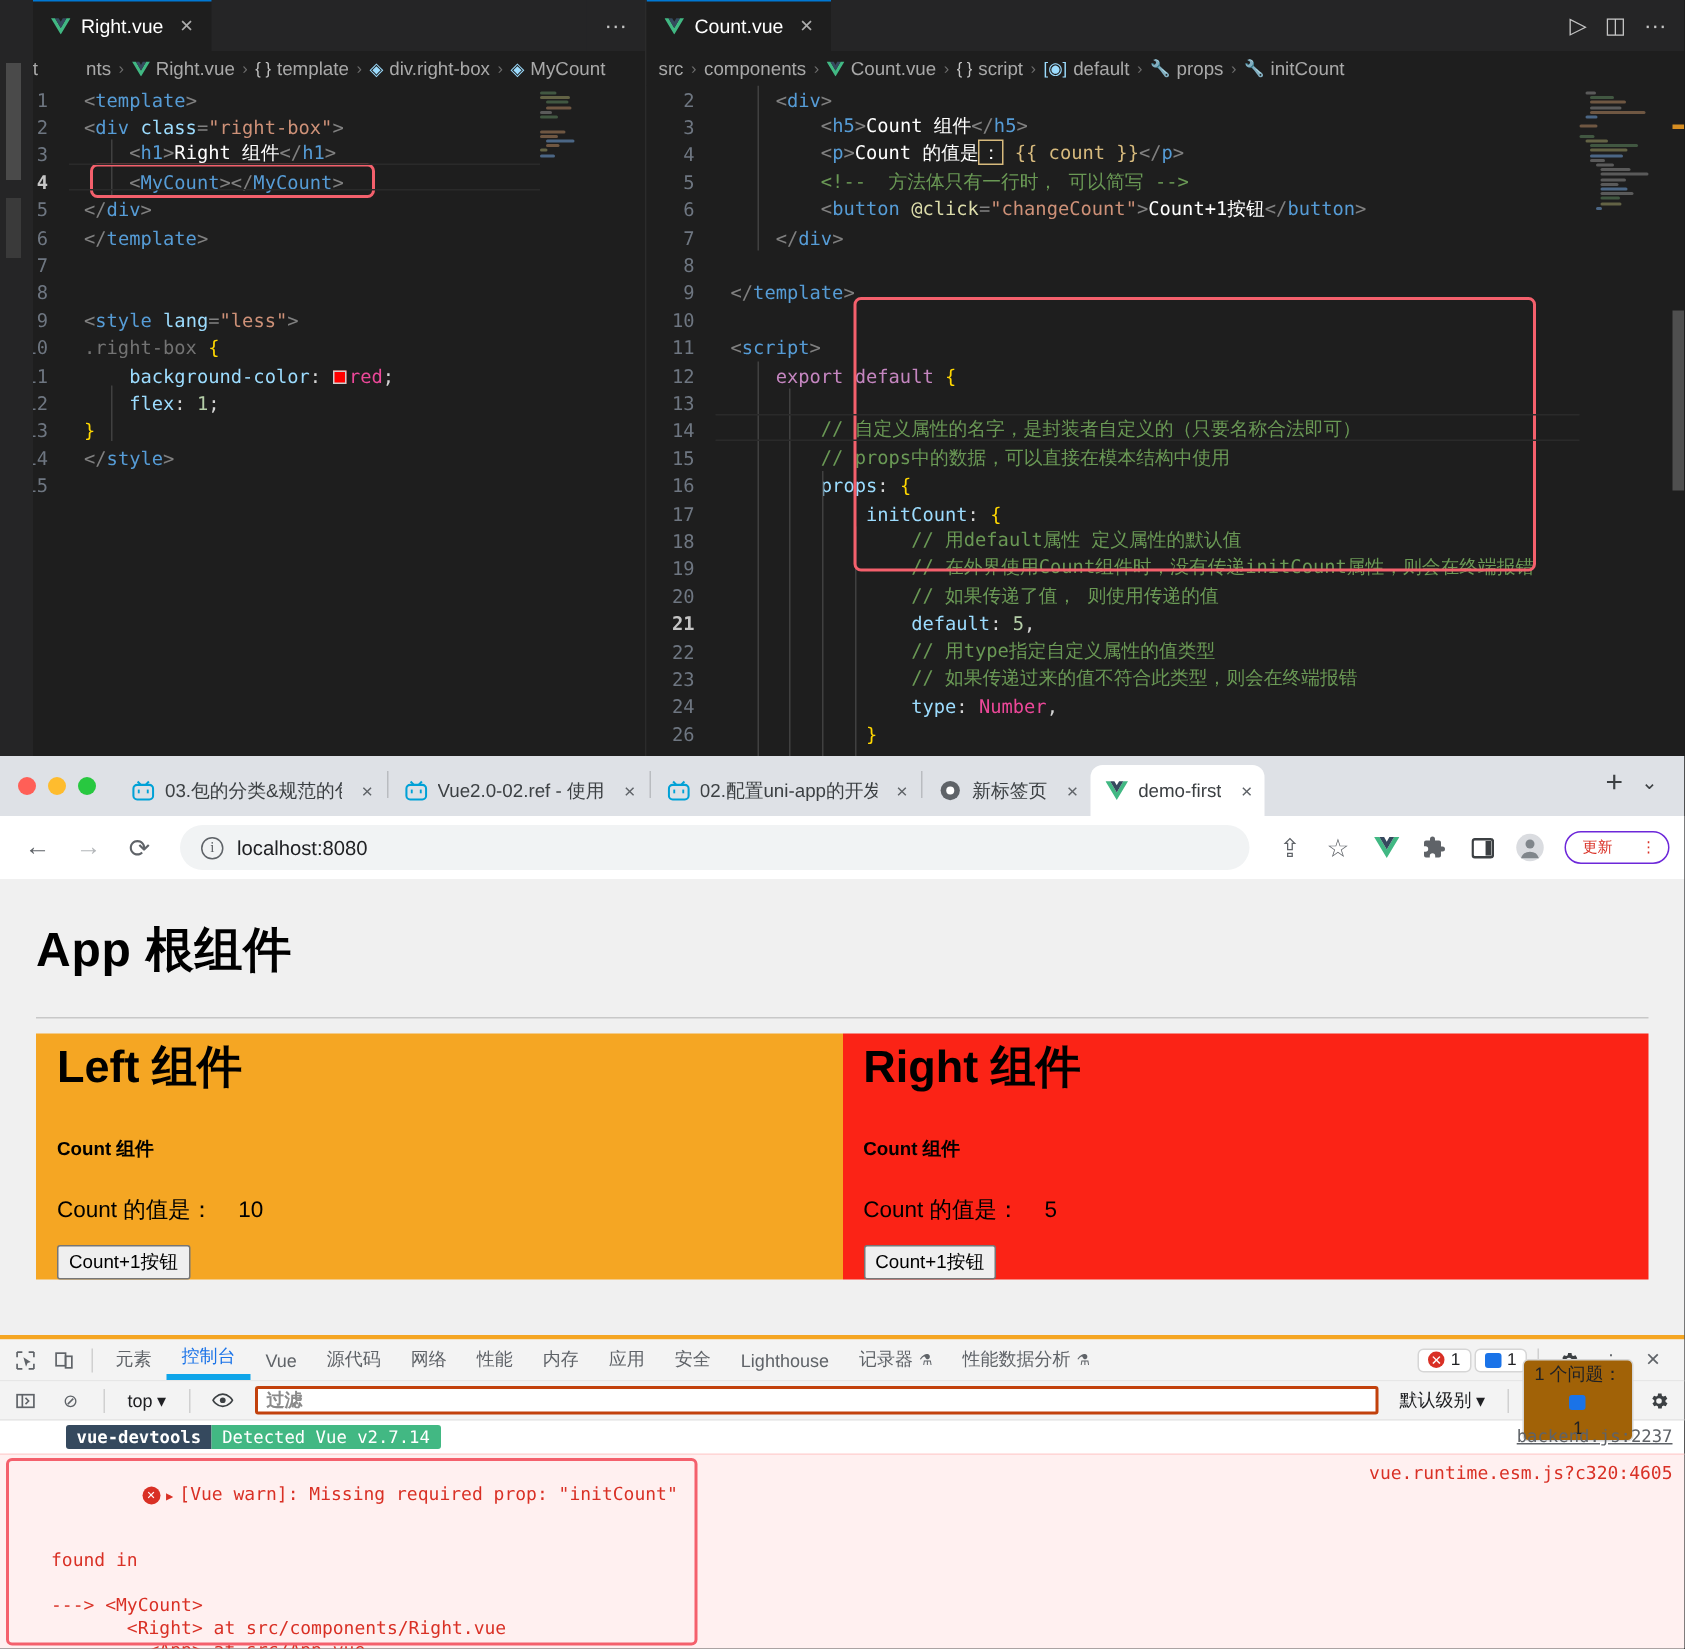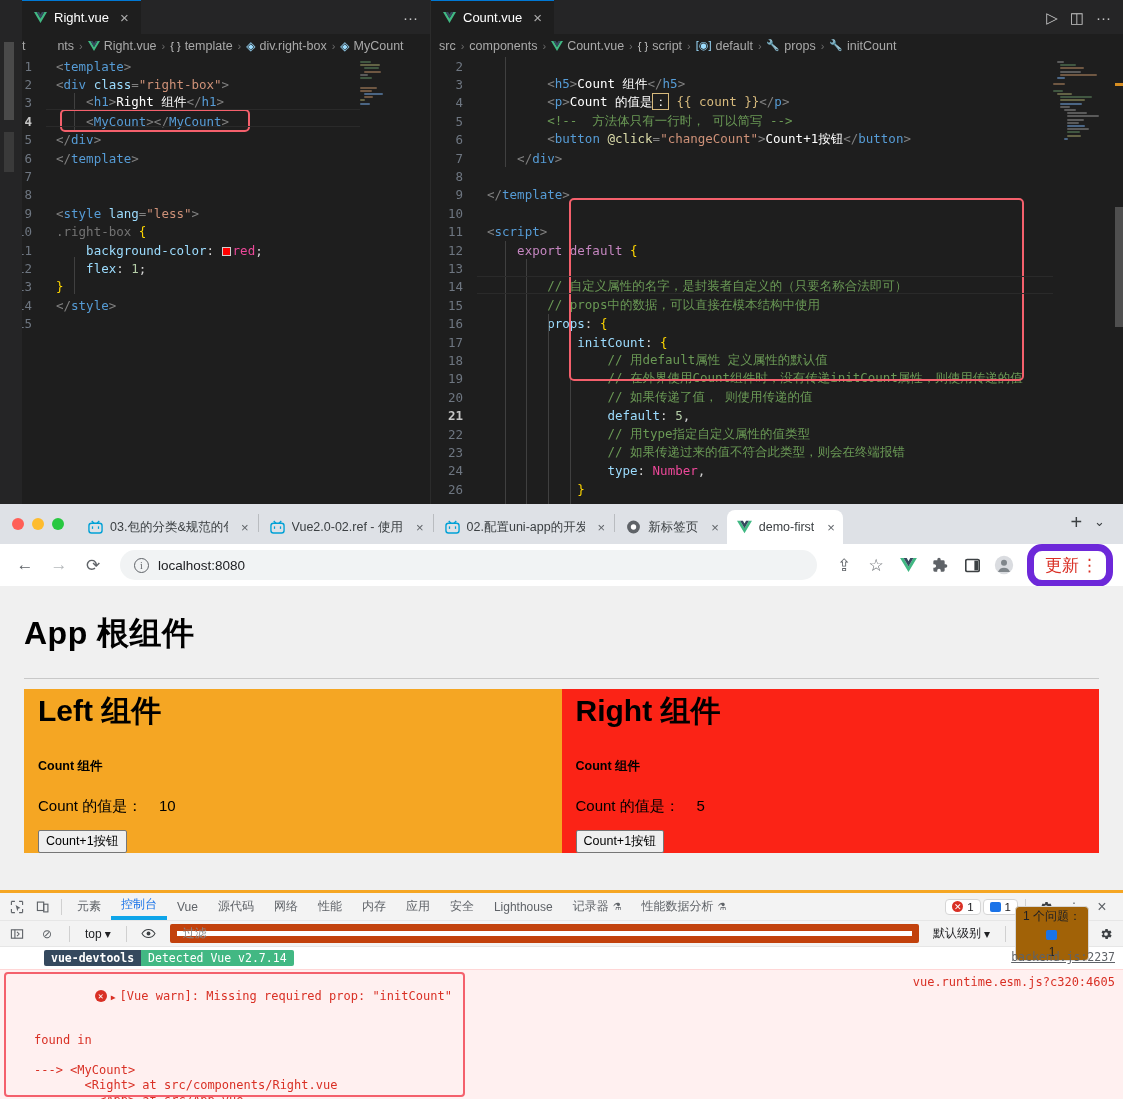--- a/index.html
+++ b/index.html
@@ -100,22 +100,22 @@
   .tablist-chev { margin-left:auto; font-size:13px; color:#3c4043; padding:0 18px 6px 0; align-self:center; }
 
   .toolbar { height:42px; background:#fff; display:flex; align-items:center; gap:4px; padding:0 10px; }
   .tb-btn { width:30px; height:30px; display:flex; align-items:center; justify-content:center;
             color:#5f6368; font-size:17px; border-radius:50%; }
   .omnibox { flex:1; height:30px; background:#f1f3f4; border-radius:16px; display:flex; align-items:center;
              gap:9px; padding:0 14px; margin:0 8px; font-size:13.5px; color:#202124; }
   .omni-ico { width:15px; height:15px; border:1.3px solid #5f6368; border-radius:50%; display:flex;
               align-items:center; justify-content:center; font-size:10px; color:#5f6368; font-family:"Liberation Serif",serif; }
   .tb-right { display:flex; align-items:center; gap:2px; }
-  .update-pill { display:flex; align-items:center; gap:2px; border:7px solid #6d28d9; border-radius:15px;
-                 color:#d93025; font-size:17px; padding:3px 8px 3px 11px; margin-left:6px; }
+  .update-pill { display:flex; align-items:center; gap:19px; border:1px solid #6d28d9; border-radius:15px;
+                 color:#d93025; font-size:10px; padding:3px 8px 3px 11px; margin-left:6px; }
 
   .viewport { position:absolute; left:0; top:82px; width:1123px; height:304px; background:#f0f0f0; overflow:hidden; }
   .app-title { font-size:32px; font-weight:bold; color:#000; padding:26px 0 0 24px; letter-spacing:.5px; }
   .hr { height:1px; background:#c8c8c8; margin:22px 24px 0 24px; }
   .flexrow { display:flex; margin:10px 24px 0 24px; }
   .panel { flex:1; padding:2px 0 0 0; position:relative; }
   .panel.left  { background:#f5a623; }
   .panel.right { background:#fb2316; }
   .panel h1 { font-size:30px; font-weight:bold; color:#000; margin:0 0 0 14px; }
   .panel h5 { font-size:12.5px; font-weight:bold; color:#000; margin:26px 0 0 14px; }
@@ -136,22 +136,22 @@
   .dt-right { margin-left:auto; display:flex; align-items:center; gap:2px; padding-right:4px; }
   .badge { display:flex; align-items:center; gap:4px; border:1px solid #d6d6d6; border-radius:4px;
            padding:1px 6px; background:#fff; font-size:11.5px; }
   .err-dot { width:11px; height:11px; border-radius:50%; background:#d93025; color:#fff; font-size:9px;
              display:flex; align-items:center; justify-content:center; }
   .warn-sq { width:11px; height:10px; border-radius:2px; background:#1a73e8; }
 
   .dt-filterbar { height:26px; display:flex; align-items:center; gap:4px; border-bottom:1px solid #e6e6e6;
                   background:#f3f3f3; padding:0 4px; }
   .ctx-sel { display:flex; align-items:center; gap:3px; font-size:12px; color:#202124; padding:0 6px; }
-  .filter-input { flex:1; height:19px; background:#fff; border:7px solid #c2410c; border-radius:2px;
-                  display:flex; align-items:center; padding:0 6px; color:#8a8a8a; font-size:12px; margin:0 4px; }
+  .filter-input { flex:1; height:19px; background:#fff; border:2px solid #c2410c; border-radius:2px;
+                  display:flex; align-items:center; padding:0 6px; color:#8a8a8a; font-size:12px; margin:0 4px;font-weight:bold; }
   .lvl-sel { display:flex; align-items:center; gap:3px; font-size:12px; padding:0 6px; }
   .issues { display:flex; align-items:center; gap:5px; font-size:12px; border:1px solid #d6d6d6;
             border-radius:4px; padding:1px 7px; background:#a16207;flex-direction:column; }
 
   .console { position:relative; font-family:"DejaVu Sans Mono", monospace; font-size:12px; }
   .con-row { display:flex; align-items:flex-start; padding:3px 8px 3px 6px; position:relative; }
   .con-row .src { margin-left:auto; color:#5f6368; text-decoration:underline; font-size:11.5px; white-space:nowrap; padding-left:10px; }
   .vd-badge { display:inline-flex; font-size:11.5px; font-family:"DejaVu Sans Mono", monospace; }
   .vd-left { background:#35495e; color:#fff; padding:1px 7px; border-radius:2px 0 0 2px; font-weight:bold; }
   .vd-right { background:#42b883; color:#fff; padding:1px 7px; border-radius:0 2px 2px 0; }
@@ -343,38 +343,38 @@
           <div class="mm-line" style="top: 74.4px; left: 14.4px; width: 13.1px; background: rgb(77, 107, 77);"></div>
           <div class="mm-line" style="top: 77.6px; left: 14.4px; width: 13.8px; background: rgb(122, 122, 82);"></div>
           <div class="mm-line" style="top: 80.8px; left: 10.8px; width: 4.7px; background: rgb(91, 127, 168);"></div>
         </div>
       <div class="redbox" style="left:138px;top:141px;width:455px;height:183px;"></div>
       <div class="cur-line-border" style="top:219px;left:46px;right:70px;"></div>
       <div class="vscroll">
         <div class="vscroll-thumb" style="top:150px;height:120px;"></div>
         <div class="overview-ruler-mark" style="top:26px;background:#d78e22;"></div>
       </div>
-    <div class="code-line"><span class="ln">2</span></div>
+    <div class="code-line"><span class="ln">2</span><span class="code-txt"><span class="t-plain">    </span><span class="t-br">&lt;</span><span class="t-tag">div</span><span class="t-br">&gt;</span></span></div>
         <div class="code-line"><span class="ln">3</span><span class="code-txt"><span class="t-plain">        </span><span class="t-br">&lt;</span><span class="t-tag">h5</span><span class="t-br">&gt;</span><span class="t-text">Count 组件</span><span class="t-br">&lt;/</span><span class="t-tag">h5</span><span class="t-br">&gt;</span></span></div>
         <div class="code-line"><span class="ln">4</span><span class="code-txt"><span class="t-plain">        </span><span class="t-br">&lt;</span><span class="t-tag">p</span><span class="t-br">&gt;</span><span class="t-text">Count 的值是</span><span class="colon-box t-text">：</span><span class="t-plain"> </span><span class="t-moustache">{{ count }}</span><span class="t-br">&lt;/</span><span class="t-tag">p</span><span class="t-br">&gt;</span></span></div>
         <div class="code-line"><span class="ln">5</span><span class="code-txt"><span class="t-plain">        </span><span class="t-com">&lt;!--  方法体只有一行时， 可以简写 --&gt;</span></span></div>
         <div class="code-line"><span class="ln">6</span><span class="code-txt"><span class="t-plain">        </span><span class="t-br">&lt;</span><span class="t-tag">button</span><span class="t-plain"> </span><span class="t-fn">@click</span><span class="t-br">=</span><span class="t-str">"changeCount"</span><span class="t-br">&gt;</span><span class="t-text">Count+1按钮</span><span class="t-br">&lt;/</span><span class="t-tag">button</span><span class="t-br">&gt;</span></span></div>
         <div class="code-line"><span class="ln">7</span><span class="code-txt"><span class="t-plain">    </span><span class="t-br">&lt;/</span><span class="t-tag">div</span><span class="t-br">&gt;</span></span></div>
         <div class="code-line"><span class="ln">8</span><span class="code-txt"></span></div>
         <div class="code-line"><span class="ln">9</span><span class="code-txt"><span class="t-br">&lt;/</span><span class="t-tag">template</span><span class="t-br">&gt;</span></span></div>
         <div class="code-line"><span class="ln">10</span><span class="code-txt"></span></div>
         <div class="code-line"><span class="ln">11</span><span class="code-txt"><span class="t-br">&lt;</span><span class="t-tag">script</span><span class="t-br">&gt;</span></span></div>
         <div class="code-line"><span class="ln">12</span><span class="code-txt"><span class="t-plain">    </span><span class="t-key">export</span><span class="t-plain"> </span><span class="t-key">default</span><span class="t-plain"> </span><span class="t-curly">{</span></span></div>
         <div class="code-line"><span class="ln">13</span><span class="code-txt"><span class="t-plain">        </span></span></div>
         <div class="code-line"><span class="ln">14</span><span class="code-txt"><span class="t-plain">        </span><span class="t-com">// 自定义属性的名字，是封装者自定义的（只要名称合法即可）</span></span></div>
         <div class="code-line"><span class="ln">15</span><span class="code-txt"><span class="t-plain">        </span><span class="t-com">// props中的数据，可以直接在模本结构中使用</span></span></div>
         <div class="code-line"><span class="ln">16</span><span class="code-txt"><span class="t-plain">        </span><span class="t-prop">props</span><span class="t-plain">: </span><span class="t-curly">{</span></span></div>
         <div class="code-line"><span class="ln">17</span><span class="code-txt"><span class="t-plain">            </span><span class="t-prop">initCount</span><span class="t-plain">: </span><span class="t-curly">{</span></span></div>
         <div class="code-line"><span class="ln">18</span><span class="code-txt"><span class="t-plain">                </span><span class="t-com">// 用default属性 定义属性的默认值</span></span></div>
-        <div class="code-line"><span class="ln">19</span><span class="code-txt"><span class="t-plain">                </span><span class="t-com">// 在外界使用Count组件时，没有传递initCount属性，则使用传递的值</span></span></div>
+        <div class="code-line"><span class="ln">19</span><span class="code-txt"><span class="t-plain">                </span><span class="t-com">// 在外界使用Count组件时，没有传递initCount属性，则会在终端报错</span></span></div>
         <div class="code-line"><span class="ln">20</span><span class="code-txt"><span class="t-plain">                </span><span class="t-com">// 如果传递了值， 则使用传递的值</span></span></div>
         <div class="code-line"><span class="ln cur">21</span><span class="code-txt"><span class="t-plain">                </span><span class="t-prop">default</span><span class="t-plain">: </span><span class="t-num">5</span><span class="t-plain">,</span></span></div>
         <div class="code-line"><span class="ln">22</span><span class="code-txt"><span class="t-plain">                </span><span class="t-com">// 用type指定自定义属性的值类型</span></span></div>
         <div class="code-line"><span class="ln">23</span><span class="code-txt"><span class="t-plain">                </span><span class="t-com">// 如果传递过来的值不符合此类型，则会在终端报错</span></span></div>
         <div class="code-line"><span class="ln">24</span><span class="code-txt"><span class="t-plain">                </span><span class="t-prop">type</span><span class="t-plain">: </span><span class="t-type">Number</span><span class="t-plain">,</span></span></div>
         <div class="code-line"><span class="ln">26</span><span class="code-txt"><span class="t-plain">            </span><span class="t-curly">}</span></span></div>
       </div>
   </div>
 </div>
 

